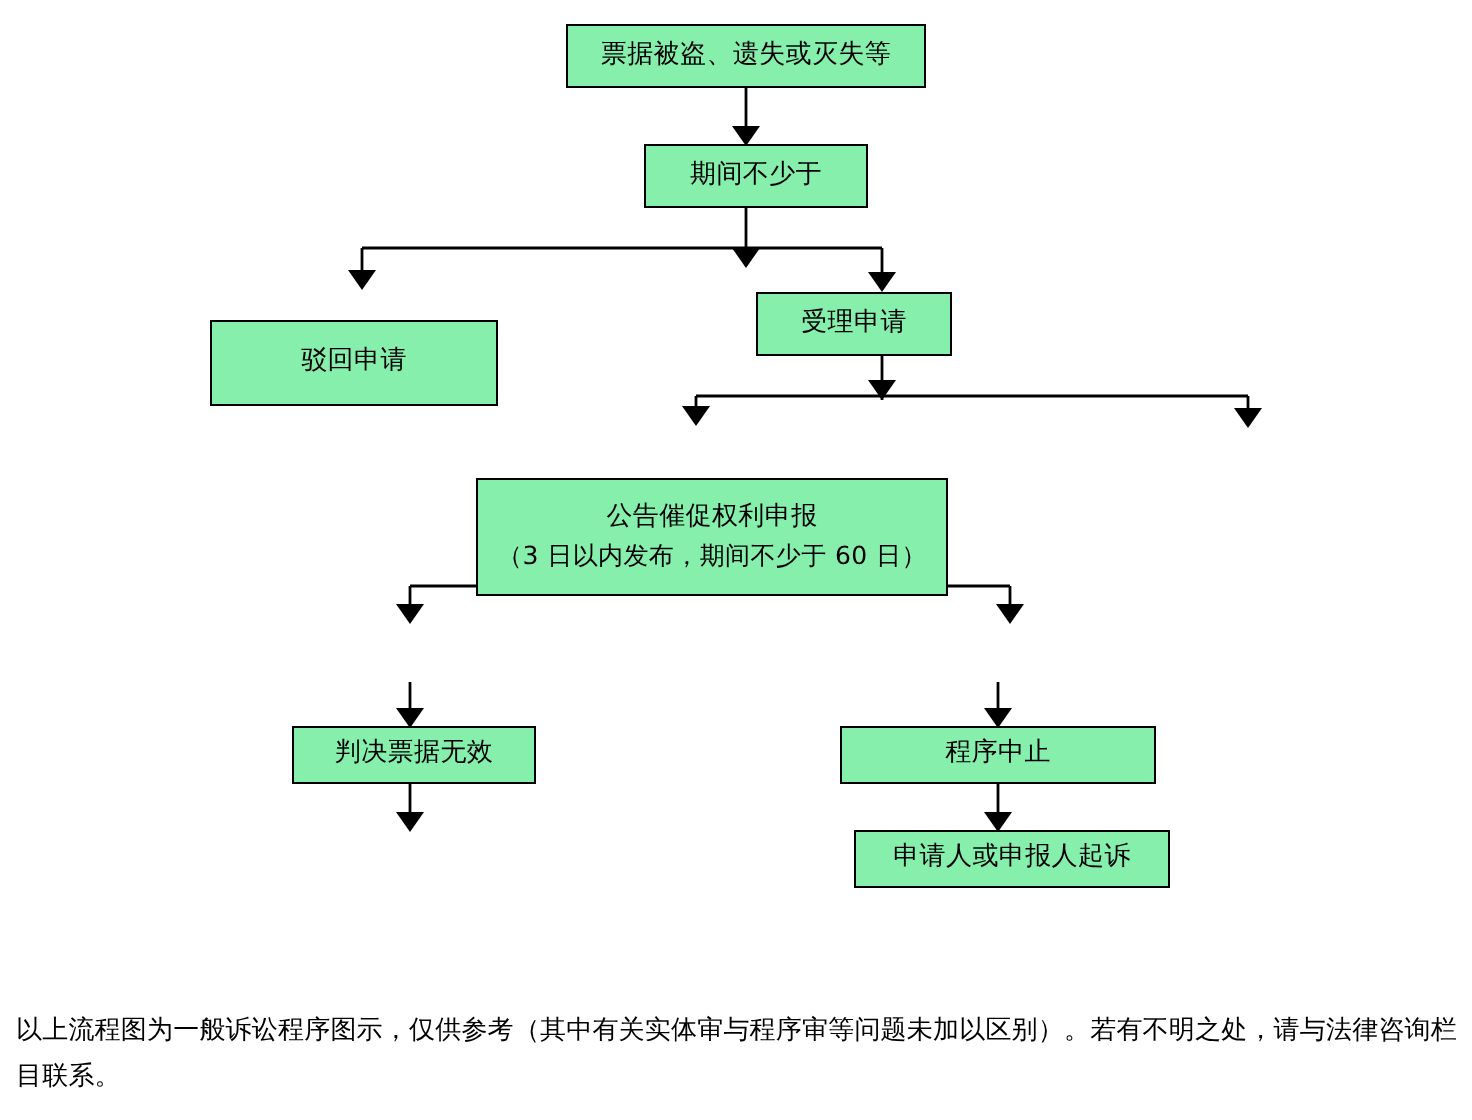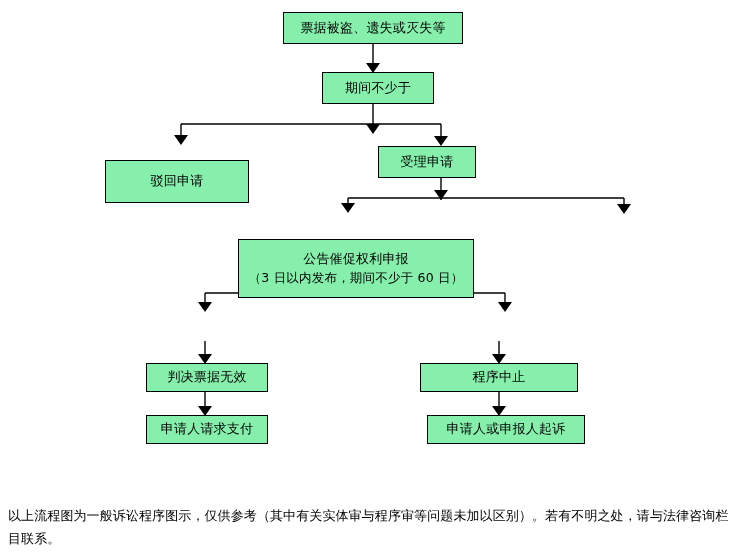--- a/index.html
+++ b/index.html
@@ -142,23 +142,20 @@
     <span>公告催促权利申报</span>
     <span class="line2">（3 日以内发布，期间不少于 60 日）</span>
   </div>
 
 
 
   <div class="node" style="left:146px; top:363px; width:122px; height:29px;">
     <span>判决票据无效</span>
   </div>
 
-  <div class="node" style="left:146px; top:415px; width:122px; height:29px;">
-    <span>申请人请求支付</span>
-  </div>
 
 
   <div class="node" style="left:420px; top:363px; width:158px; height:29px;">
     <span>程序中止</span>
   </div>
 
   <div class="node" style="left:427px; top:415px; width:158px; height:29px;justify-content:center;">
     <span>申请人或申报人起诉</span>
   </div>
 

